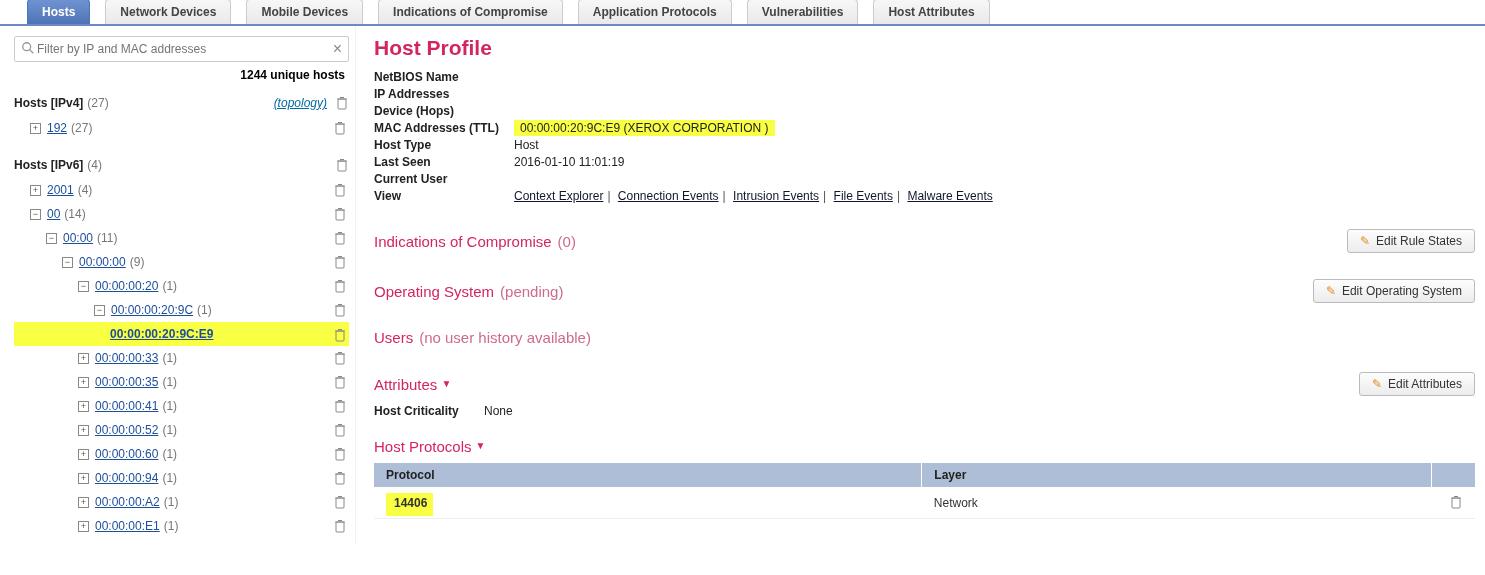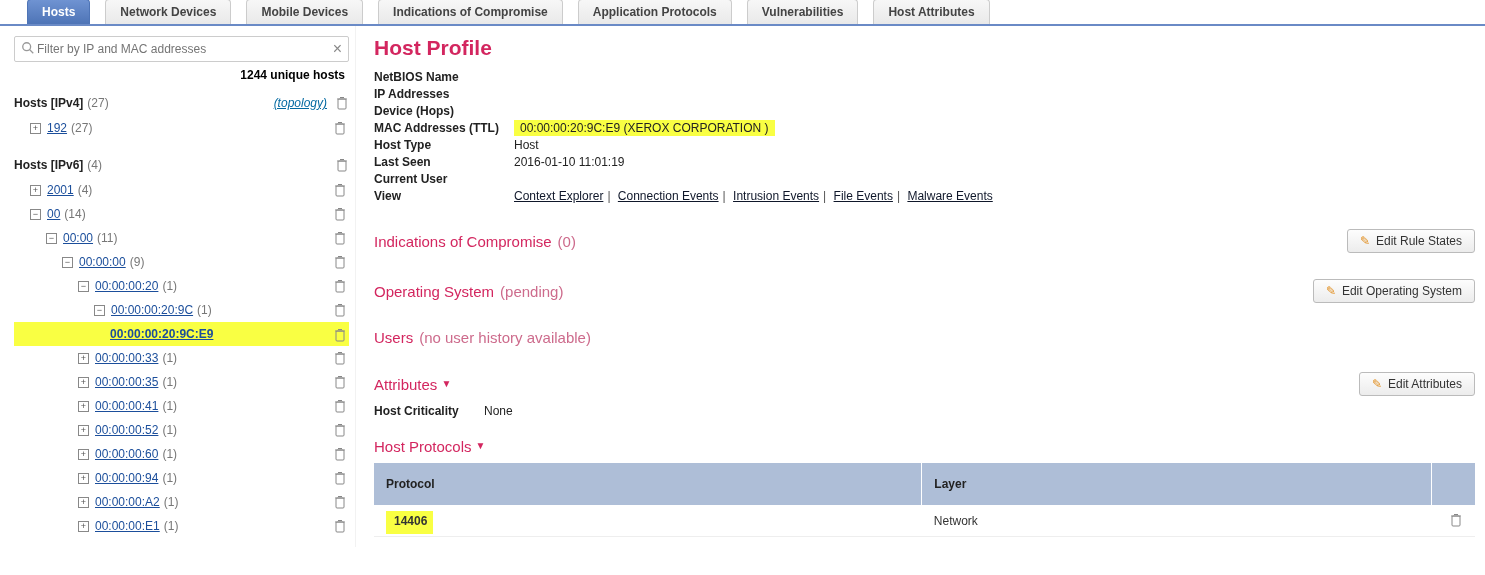--- a/index.html
+++ b/index.html
@@ -180,21 +180,21 @@
   .attr-sub .plabel{width:110px; font-weight:bold;}
   .proto-table{
     width:100%;
     border-collapse:collapse;
     margin-top:8px;
   }
   .proto-table th{
     background:#aebed7;
     color:#222;
     text-align:left;
-    padding:14px 12px;
+    padding:5px 12px;
     font-weight:bold;
     border-right:1px solid #fff;
     font-size:12px;
   }
   .proto-table th.last{ width:32px; border-right:none;}
   .proto-table td{
     padding:6px 12px;
     border-bottom:1px solid #eee;
     font-size:12px;
   }

